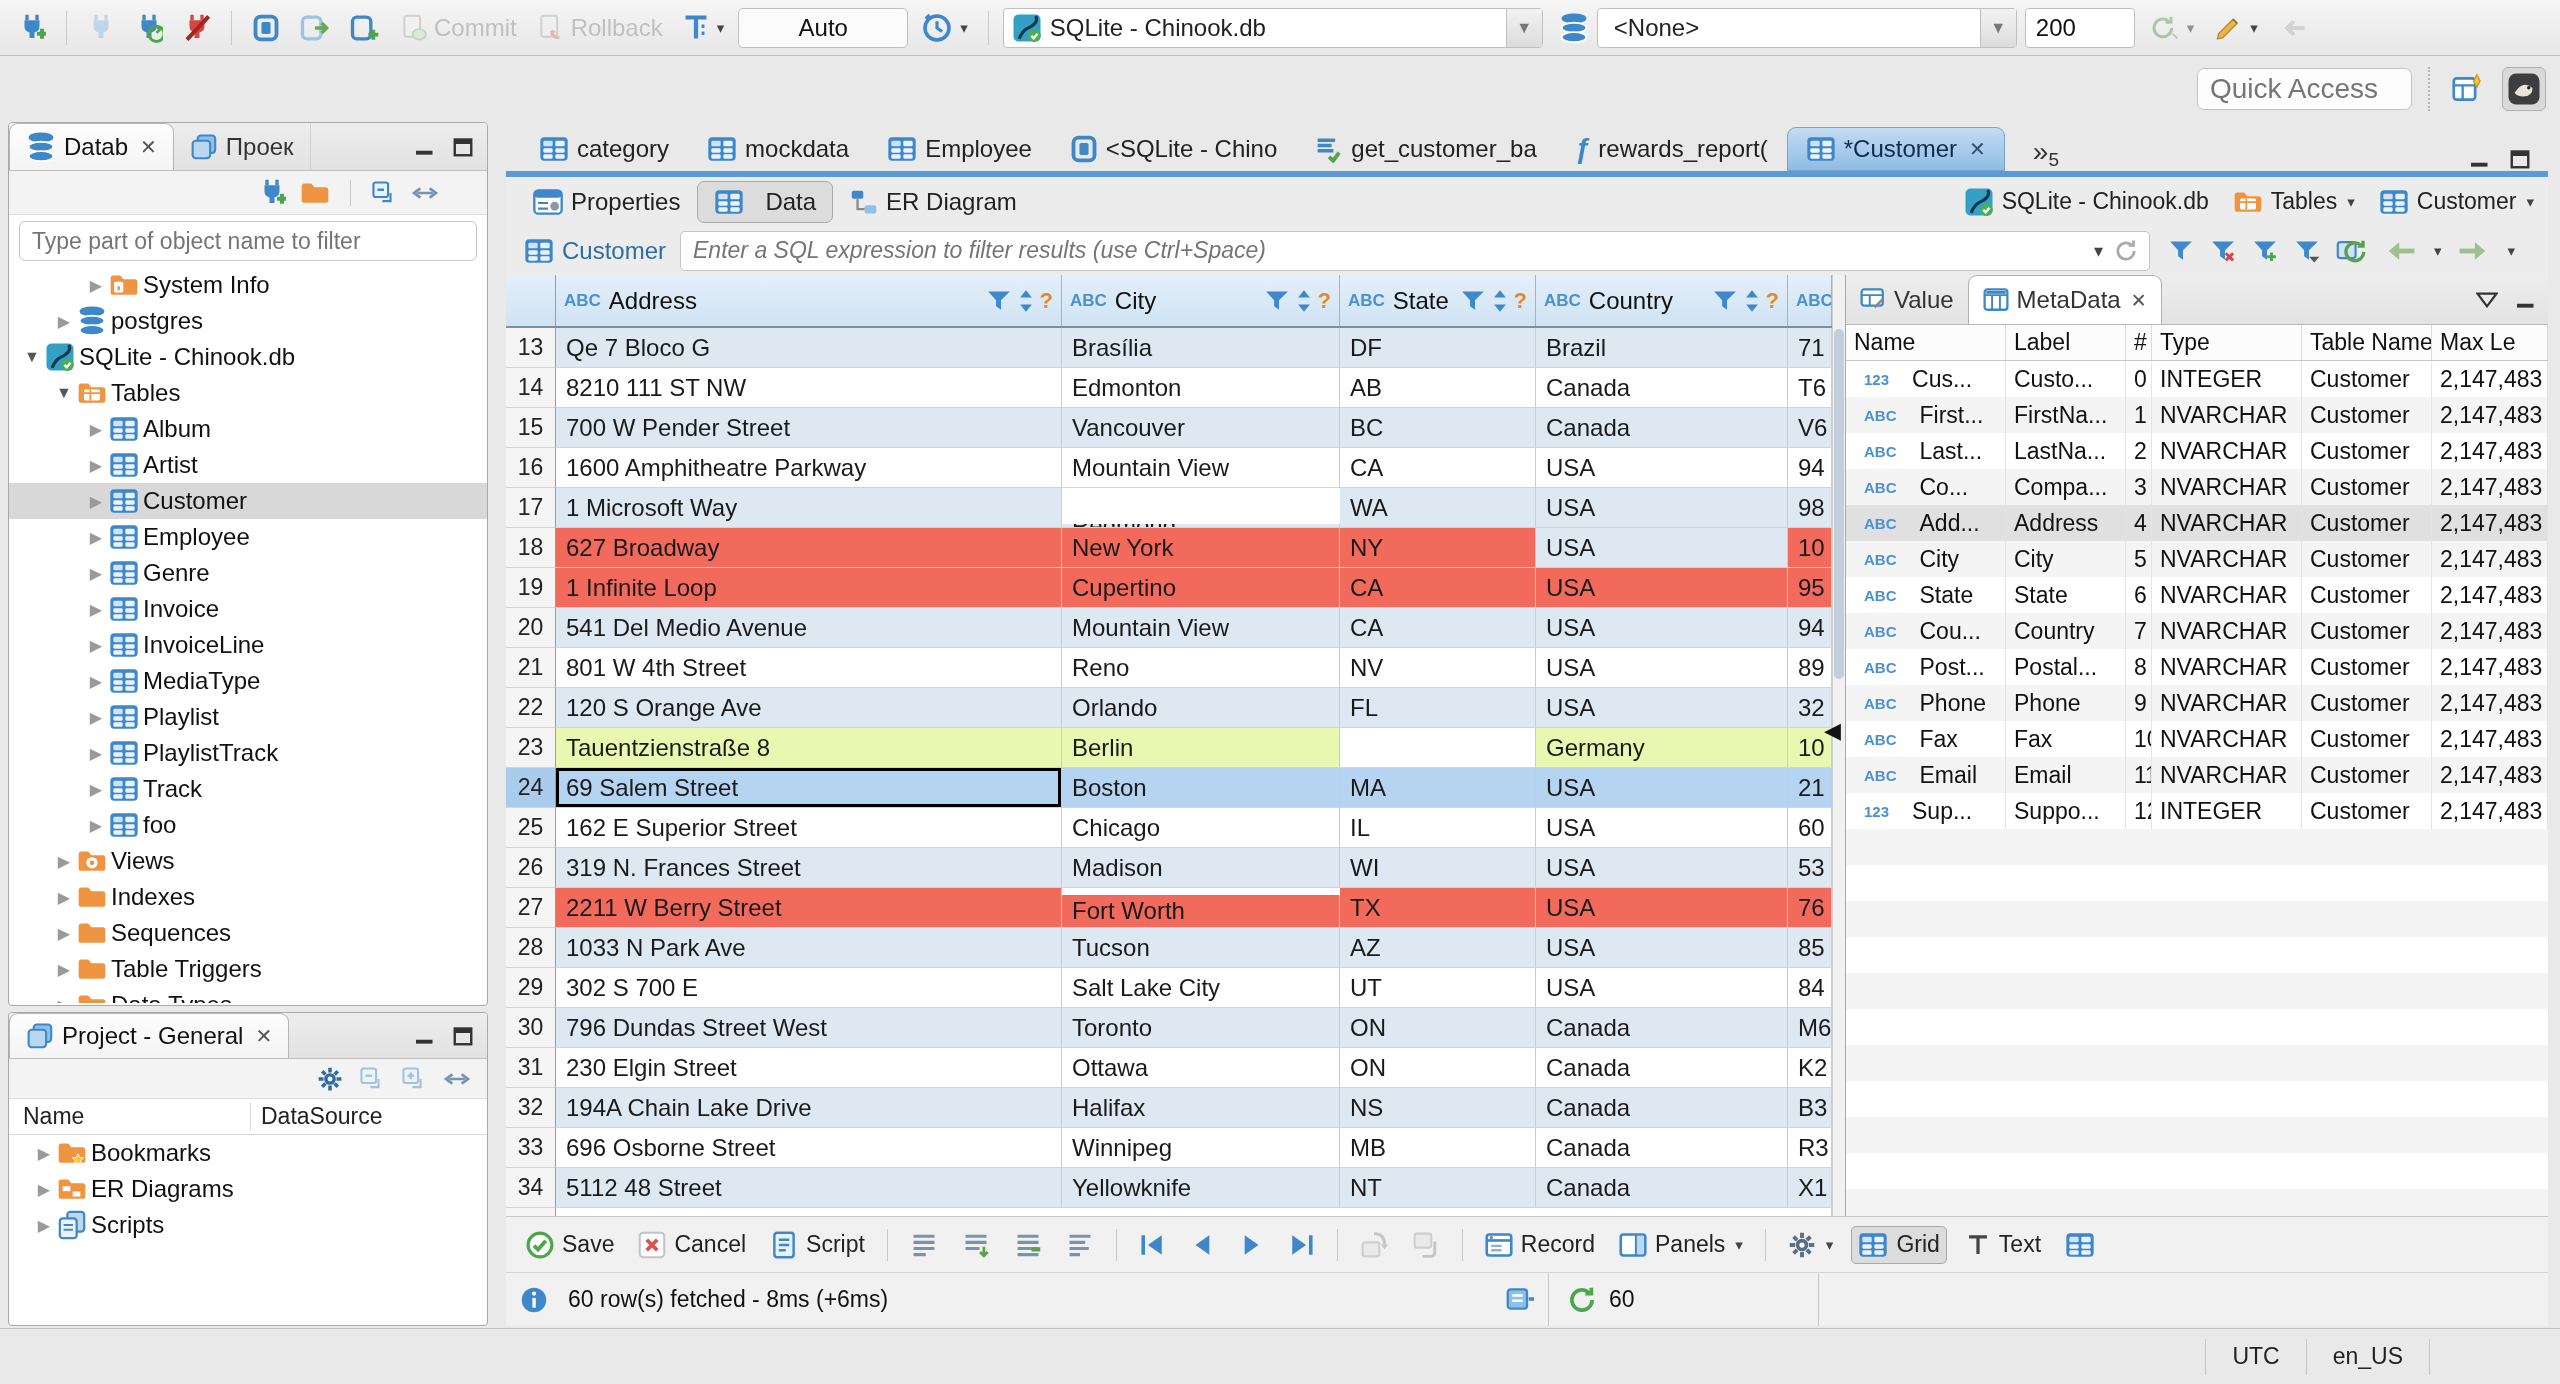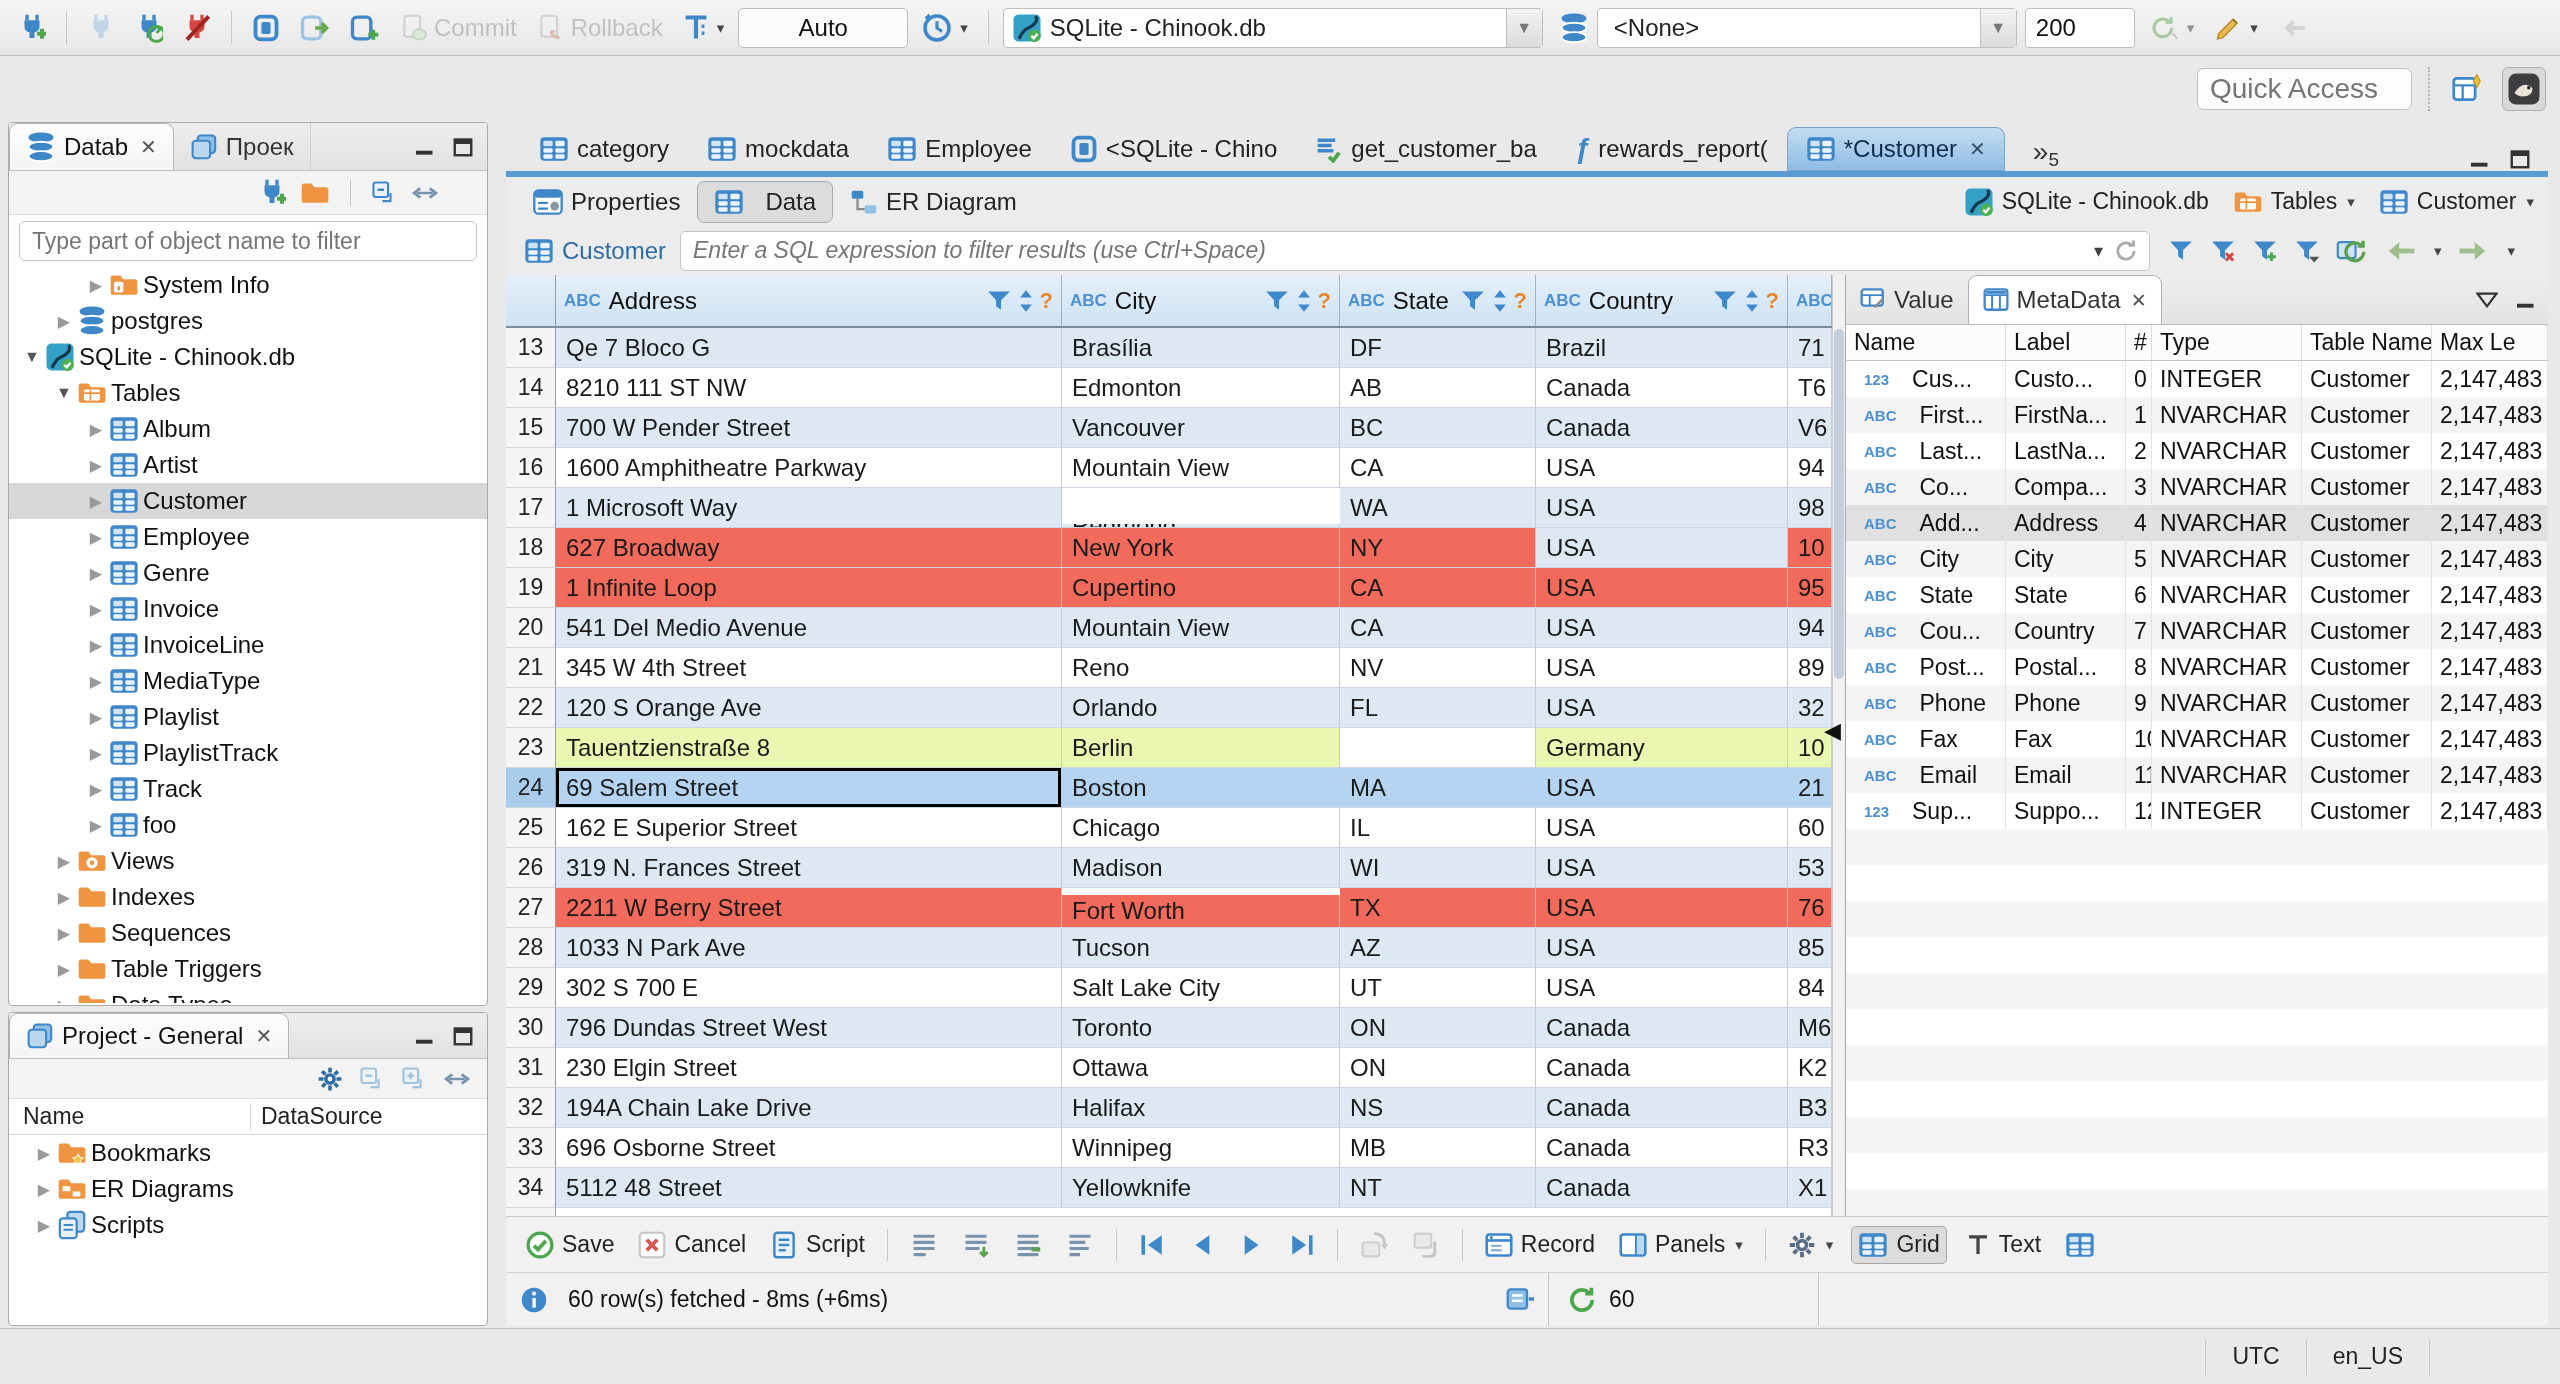--- a/index.html
+++ b/index.html
@@ -1144,21 +1144,21 @@
         <div class="grow">
           <div class="rn">20</div>
           <div class="gc c-alt" style="width: 506px;">541 Del Medio Avenue</div>
           <div class="gc c-alt" style="width: 278px;">Mountain View</div>
           <div class="gc c-alt" style="width: 196px;">CA</div>
           <div class="gc c-alt" style="width: 252px;">USA</div>
           <div class="gc c-alt" style="width: 44px;">94</div>
         </div>
         <div class="grow">
           <div class="rn">21</div>
-          <div class="gc c-plain" style="width: 506px;">345 W 4th Street</div>
+          <div class="gc c-plain" style="width: 506px;">801 W 4th Street</div>
           <div class="gc c-plain" style="width: 278px;">Reno</div>
           <div class="gc c-plain" style="width: 196px;">NV</div>
           <div class="gc c-plain" style="width: 252px;">USA</div>
           <div class="gc c-plain" style="width: 44px;">89</div>
         </div>
         <div class="grow">
           <div class="rn">22</div>
           <div class="gc c-alt" style="width: 506px;">120 S Orange Ave</div>
           <div class="gc c-alt" style="width: 278px;">Orlando</div>
           <div class="gc c-alt" style="width: 196px;">FL</div>

